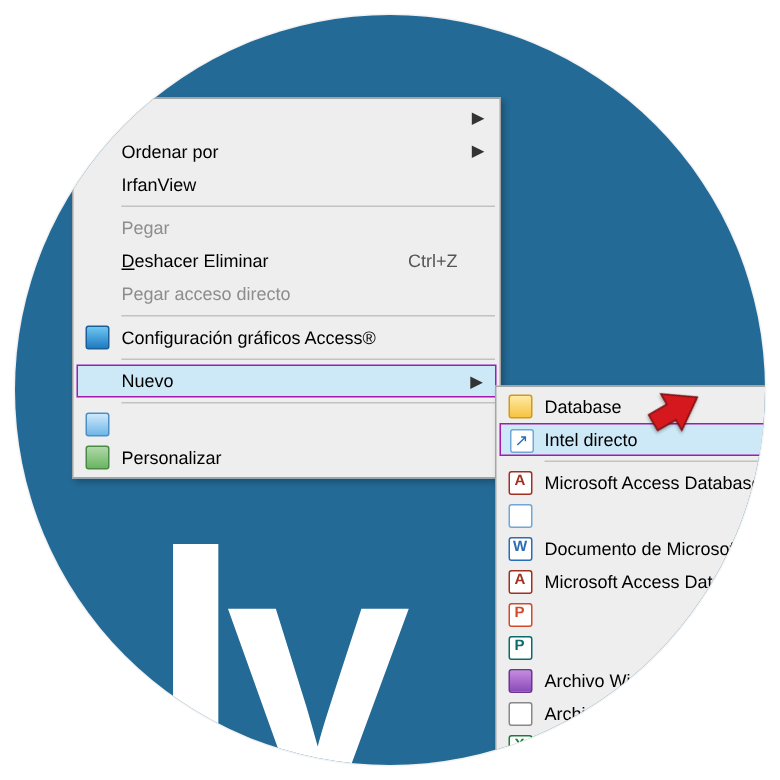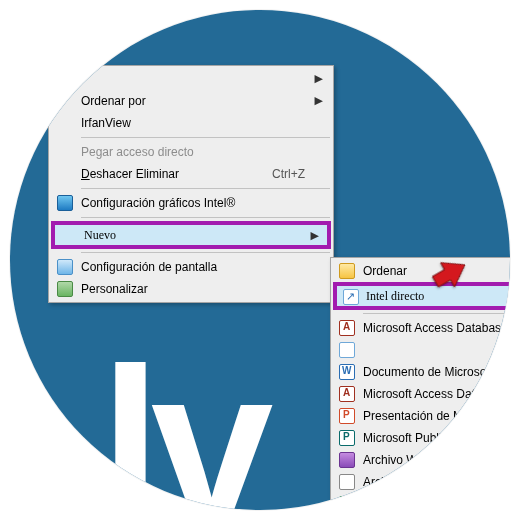--- a/index.html
+++ b/index.html
@@ -48,21 +48,21 @@
   .menu.sub  { left: 320px; top: 247px; width: 215px; }
 
   .mi {
     display: flex;
     align-items: center;
     height: 22px;
     padding: 0 26px 0 30px;
     position: relative;
     white-space: nowrap;
   }
-  .mi.highlight { background: #cde8f7; border: 4px solid #a21caf; height:20px; padding-left:29px; padding-right:25px;font-family:Liberation Serif, serif;}
+  .mi.highlight { background: #cde8f7; border: 1px solid #a21caf; height:20px; padding-left:29px; padding-right:25px;}
   .mi.disabled { color: #8d8d8d; }
   .mi .hot { text-decoration: underline; }
   .mi .shortcut {
     margin-left: auto;
     color: #555;
     font-size: 12px;
   }
   .mi .arrow {
     position: absolute;
     right: 8px; top: 4px;
@@ -123,51 +123,53 @@
     </div>
     <div class="mi" data-interactable="true">
       <span>Ordenar por</span>
       <span class="arrow" data-interactable="false">▶</span>
     </div>
     <div class="mi" data-interactable="true">
       <span>IrfanView</span>
     </div>
     <div class="sep" data-interactable="false"></div>
     <div class="mi disabled" data-interactable="false">
-      <span>Pegar acceso directo</span>
+      <span>Pegar</span>
     </div>
     <div class="mi" data-interactable="true">
       <span><span class="hot">D</span>eshacer Eliminar</span>
       <span class="shortcut" data-interactable="false">Ctrl+Z</span>
     </div>
+    <div class="mi disabled" data-interactable="false">
+      <span>Pegar acceso directo</span>
+    </div>
     <div class="sep" data-interactable="false"></div>
     <div class="mi" data-interactable="true">
       <span class="ico ico-intel" data-interactable="false"></span>
-      <span>Configuración gráficos Intel®</span>
+      <span>Configuración gráficos Access®</span>
     </div>
     <div class="sep" data-interactable="false"></div>
     <div class="mi highlight" data-interactable="true">
       <span>Nuevo</span>
       <span class="arrow" data-interactable="false">▶</span>
     </div>
     <div class="sep" data-interactable="false"></div>
     <div class="mi" data-interactable="true">
       <span class="ico ico-display" data-interactable="false"></span>
-      <span>Configuración de pantalla</span>
     </div>
     <div class="mi" data-interactable="true">
       <span class="ico ico-personalize" data-interactable="false"></span>
       <span>Personalizar</span>
     </div>
   </div>
 
   <div class="menu sub" data-interactable="false">
     <div class="mi" data-interactable="true">
       <span class="ico ico-folder" data-interactable="false"></span>
-      <span>Ordenar</span>
+      <span>Database</span>
     </div>
     <div class="mi highlight" data-interactable="true">
       <span class="ico ico-shortcut" data-interactable="false"></span>
       <span>Intel directo</span>
     </div>
     <div class="sep" data-interactable="false"></div>
     <div class="mi" data-interactable="true">
       <span class="ico ico-access" data-interactable="false"></span>
       <span>Microsoft Access Database</span>
     </div>
@@ -177,25 +179,23 @@
     <div class="mi" data-interactable="true">
       <span class="ico ico-word" data-interactable="false"></span>
       <span>Documento de Microsoft Wor</span>
     </div>
     <div class="mi" data-interactable="true">
       <span class="ico ico-access" data-interactable="false"></span>
       <span>Microsoft Access Database</span>
     </div>
     <div class="mi" data-interactable="true">
       <span class="ico ico-ppt" data-interactable="false"></span>
-      <span>Presentación de Microsoft</span>
     </div>
     <div class="mi" data-interactable="true">
       <span class="ico ico-pub" data-interactable="false"></span>
-      <span>Microsoft Publisher Doc</span>
     </div>
     <div class="mi" data-interactable="true">
       <span class="ico ico-rar" data-interactable="false"></span>
       <span>Archivo WinRAR</span>
     </div>
     <div class="mi" data-interactable="true">
       <span class="ico ico-txt" data-interactable="false"></span>
       <span>Archivo de text</span>
     </div>
     <div class="mi" data-interactable="true">

